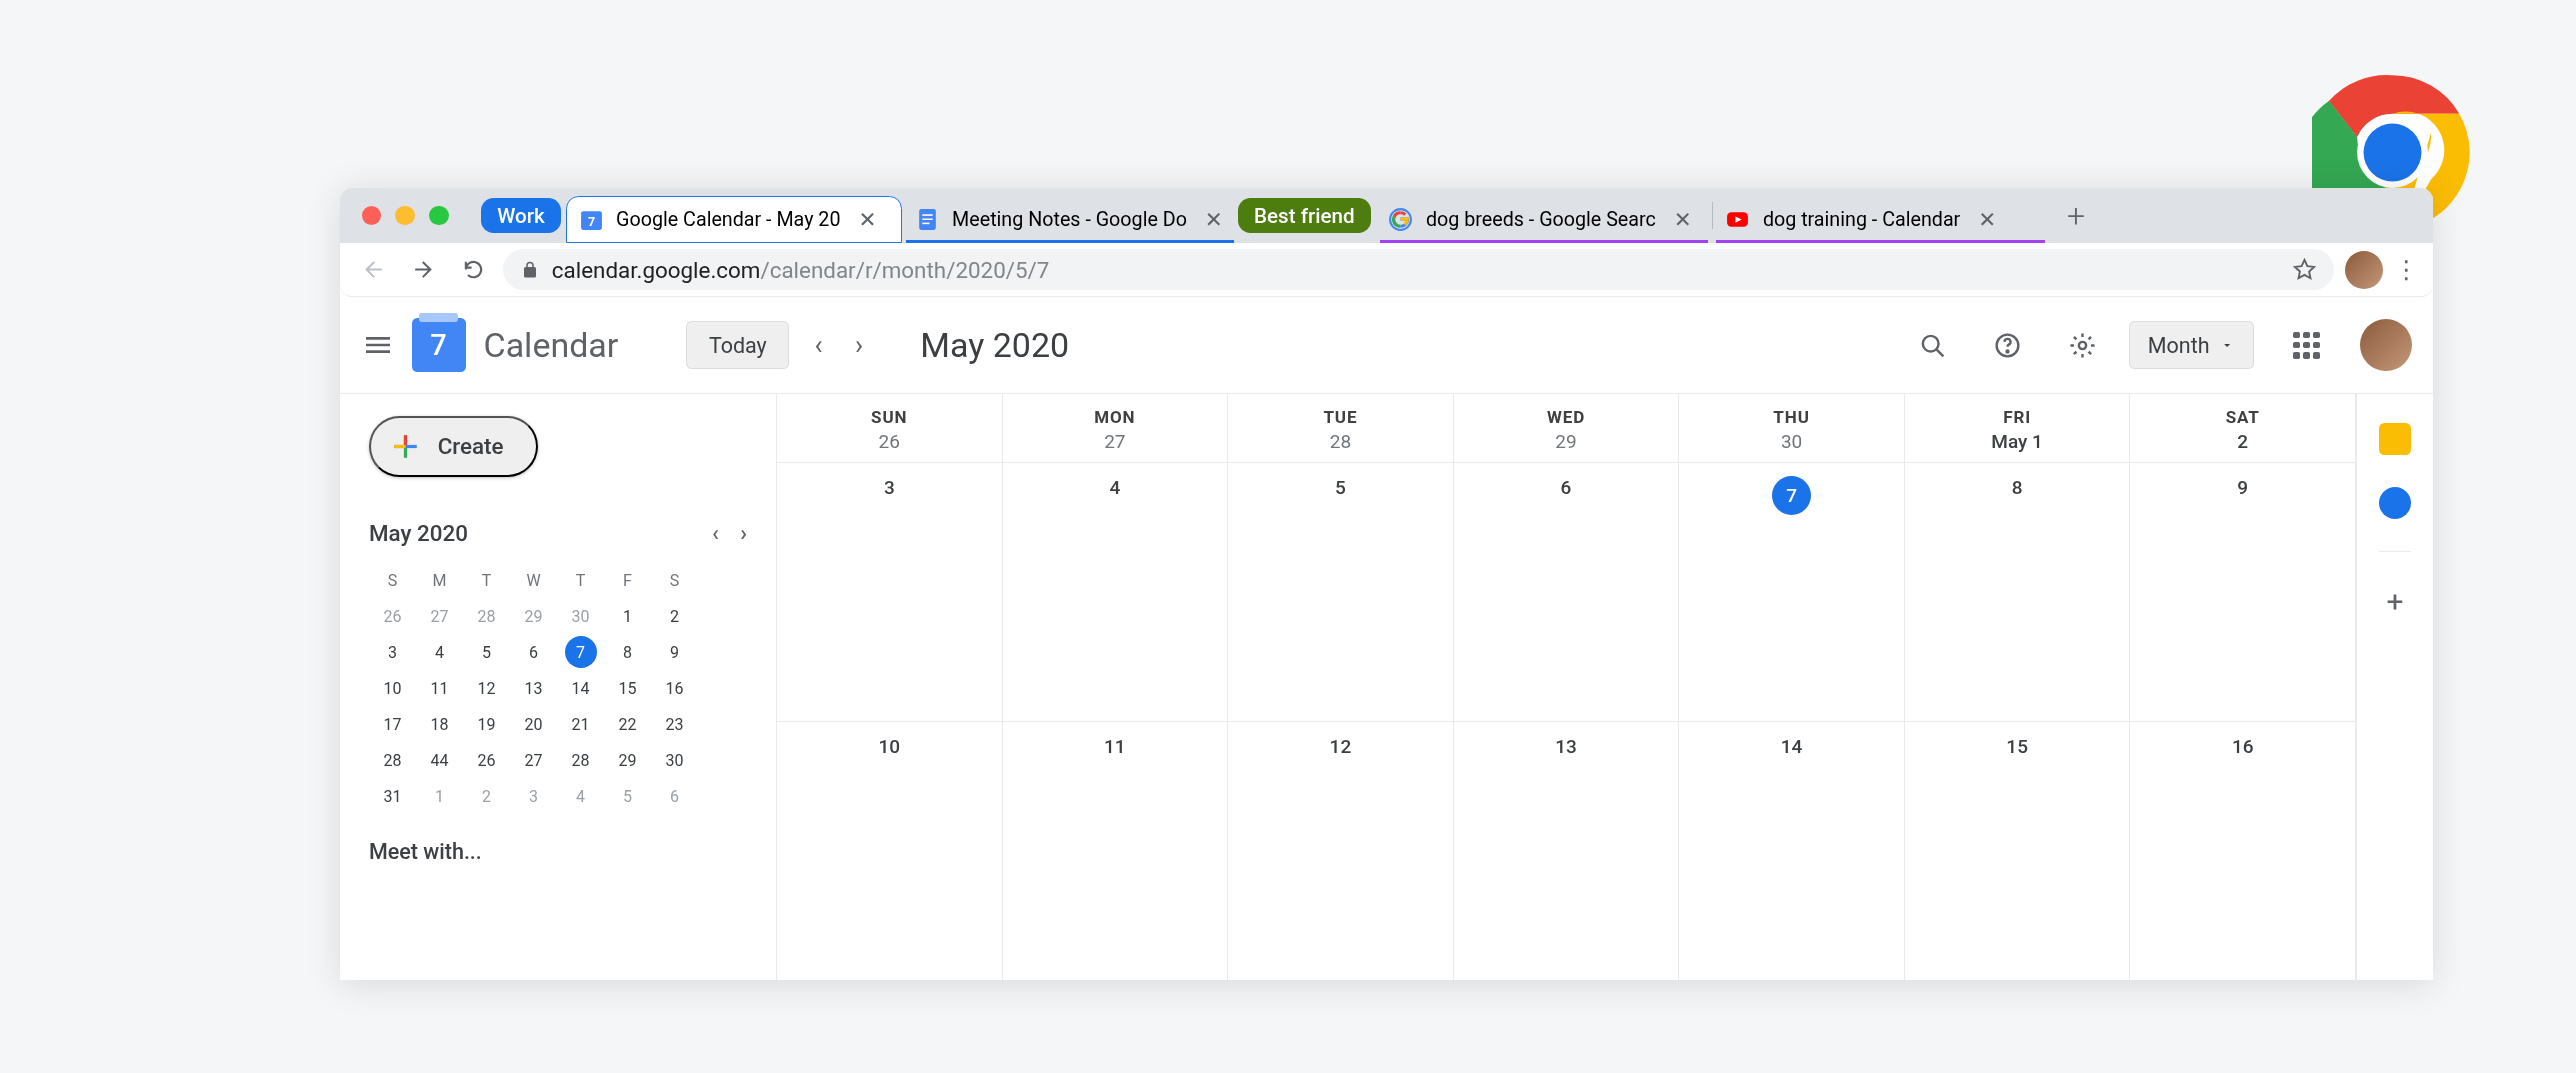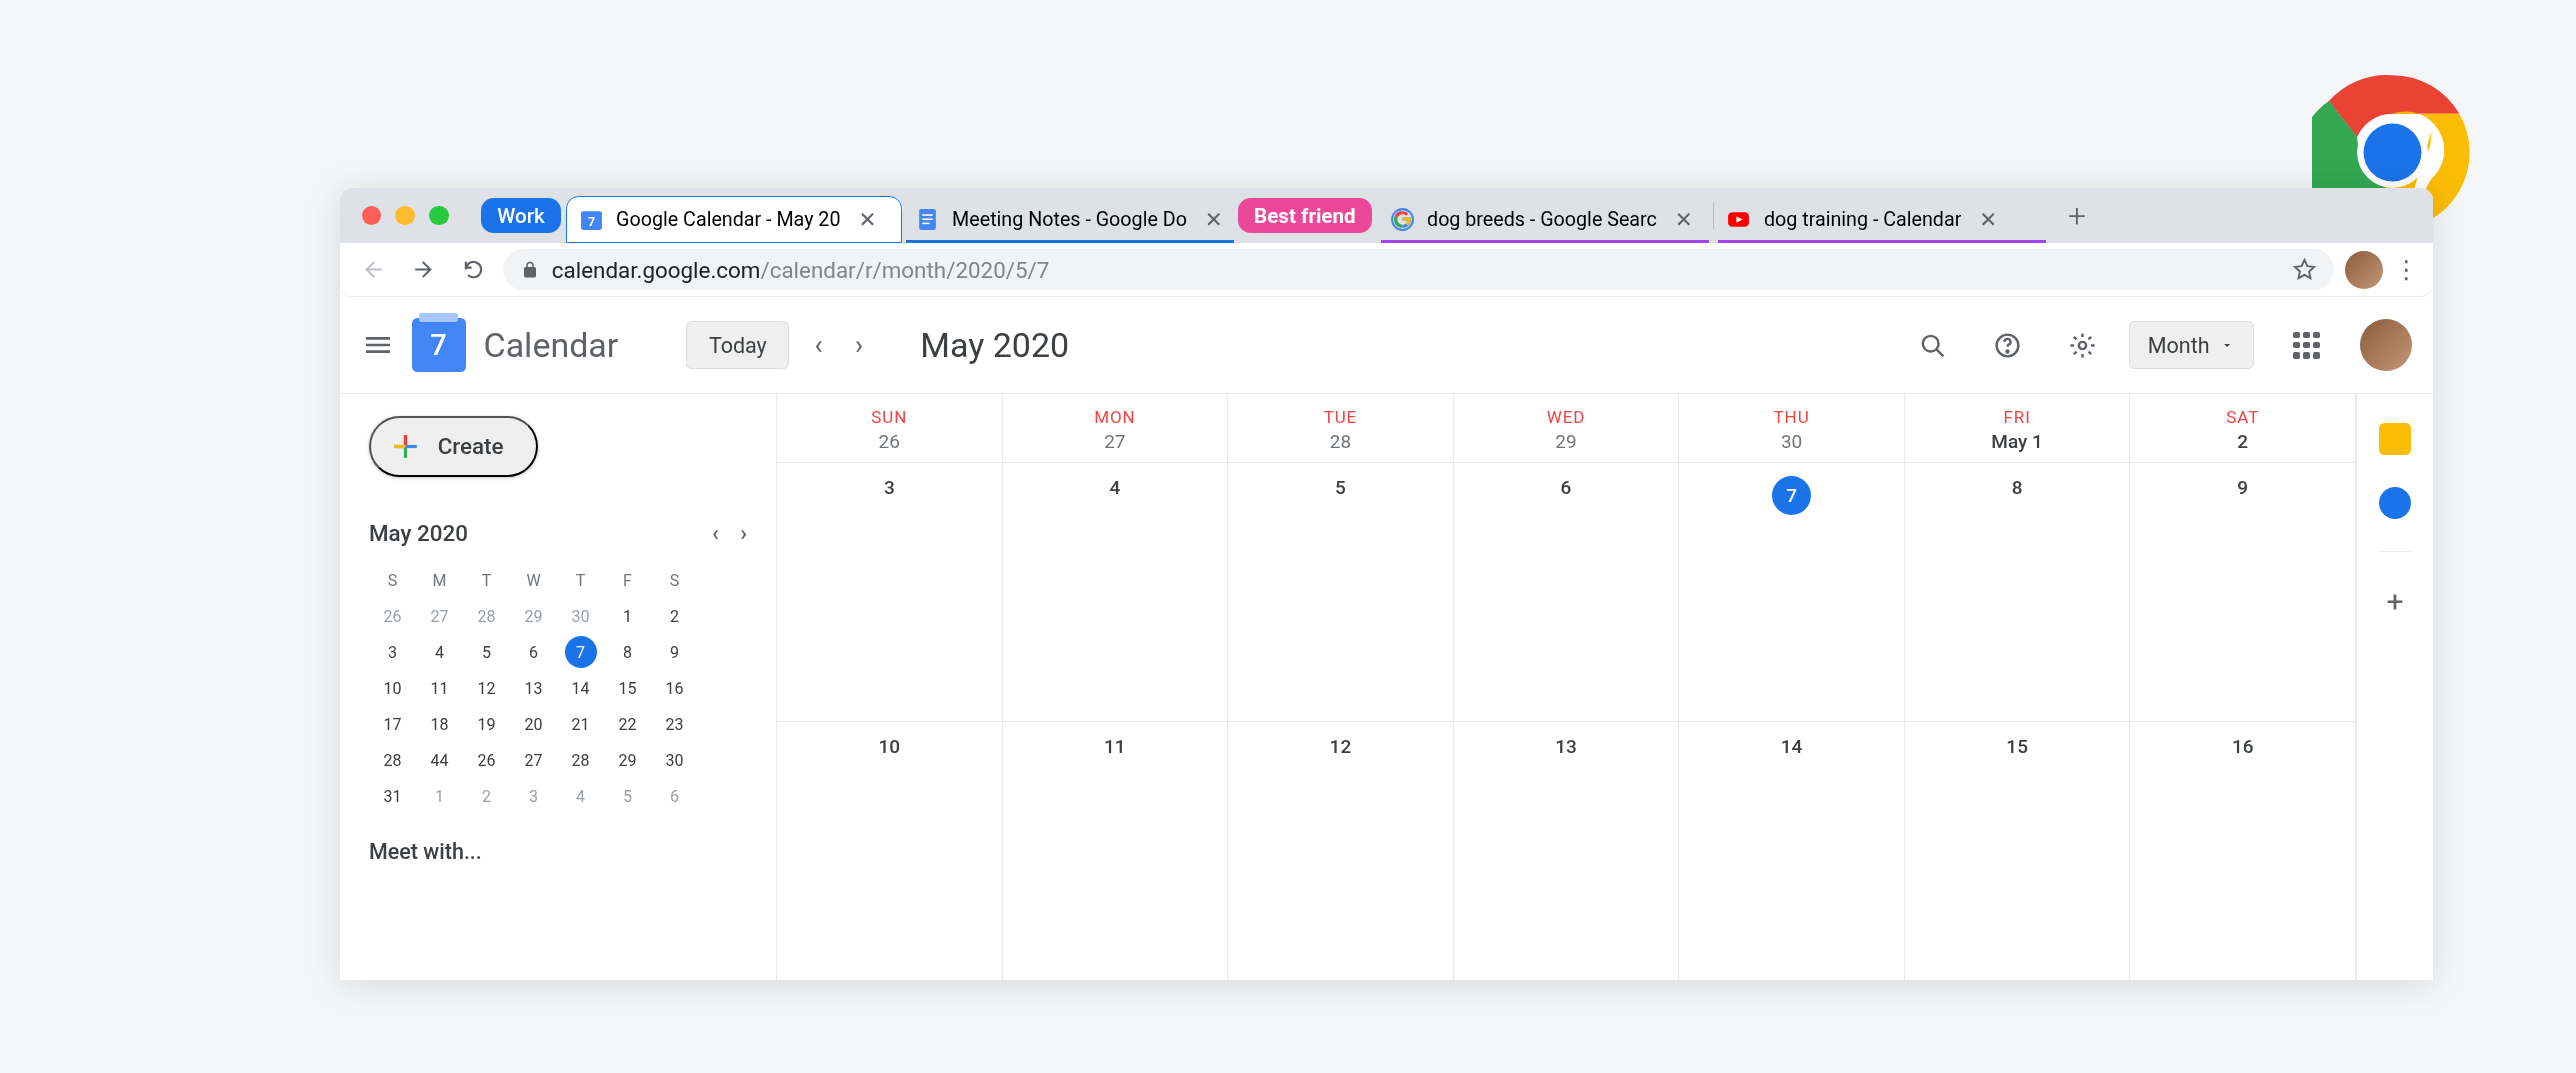--- a/index.html
+++ b/index.html
@@ -11,21 +11,21 @@
 
 .tabbar { background: #dee1e6; height: 55px; display: flex; align-items: flex-end; padding-left: 21.5px; text-align: center; }
 .traffic { display: flex; gap: 14.3px; align-self: center; margin-right: 32px; }
 .traffic span { width: 19.7px; height: 19.7px; border-radius: 50%; display: block; }
 .tl-red { background: #ff5f57; }
 .tl-yellow { background: #febc2e; }
 .tl-green { background: #28c840; }
 
 .tab-group-label { padding: 5.4px 16px; border-radius: 12.5px; color: white; font-size: 20.6px; font-weight: 500; margin-right: 5.4px; align-self: center; }
 .tab-group-blue { background: #1a73e8; }
-.tab-group-purple { background: #ec4899; font-weight: bold; }
+.tab-group-purple { background: #4d7c0f; }
 
 .tab { height: 47px; display: flex; align-items: center; padding: 0 12.5px; gap: 12.5px; position: relative; min-width: 0; }
 .tab.active { background: white; border-radius: 12.5px 12.5px 0 0; }
 .tab-underline { position: absolute; bottom: 0; left: 3.6px; right: 3.6px; height: 2.7px; }
 .tab-underline.blue { background: #1a73e8; }
 .tab-underline.purple { background: #a142f4; }
 .tab-favicon { width: 25px; height: 25px; flex-shrink: 0; }
 .tab-title { font-size: 19.7px; color: #000000; white-space: nowrap; overflow: hidden; }
 .tab-close { color: #5f6368; font-size: 21.5px; flex-shrink: 0; cursor: pointer; margin-left: 5.4px; }
 .tab.active { outline: 1.8px solid #1a73e8; outline-offset: -1.8px; }
@@ -68,21 +68,21 @@
 .mini-hdr .arrs { display: flex; gap: 21.5px; color: #5f6368; }
 .mini-grid { display: grid; grid-template-columns: repeat(7, 47px); margin-top: 16px; gap: 0; }
 .mini-grid .dh { font-size: 16px; color: #70757a; text-align: center; height: 36px; display:flex; align-items:center; justify-content:center; }
 .mini-grid .dc { font-size: 16px; color: #3c4043; text-align: center; height: 36px; display:flex; align-items:center; justify-content:center; }
 .mini-grid .dc.muted { color: #9aa0a6; }
 .mini-grid .dc.today { background: #1a73e8; color: white; border-radius: 50%; width: 32px; height: 32px; margin: auto; }
 .meet { margin-top: 25px; font-size: 21.5px; color: #3c4043; font-weight: 500; }
 
 .main-cal { flex: 1; display: flex; flex-direction: column; border-left: 0.9px solid #e8eaed; }
 .big-hdr { display: grid; grid-template-columns: repeat(7,1fr); }
-.big-hdr .col-h { text-align: center; font-size: 17px; color: #ef4444; font-weight: 400; padding: 12.5px 0 3.6px; letter-spacing: 0.9px; border-right: 0.9px solid #e8eaed; }
+.big-hdr .col-h { text-align: center; font-size: 17px; color: #404040; font-weight: 700; padding: 12.5px 0 3.6px; letter-spacing: 0.9px; border-right: 0.9px solid #e8eaed; }
 .big-hdr .col-d { text-align: center; font-size: 19px; color: #70757a; padding-bottom: 9px; border-right: 0.9px solid #e8eaed; }
 .big-hdr .col-d.cur { color: #3c4043; font-weight: 500; }
 .big-rows { flex: 1; display: flex; flex-direction: column; }
 .big-row { flex: 1; display: grid; grid-template-columns: repeat(7,1fr); border-top: 0.9px solid #e8eaed; }
 .big-cell { border-right: 0.9px solid #e8eaed; padding: 12.5px 0; text-align: center; font-size: 19px; color: #3c4043; font-weight: 500; }
 .big-cell.today span { background: #1a73e8; color: white; border-radius: 50%; width: 39px; height: 39px; display: inline-flex; align-items: center; justify-content: center; }
 
 .sidepanel { width: 77px; border-left: 0.9px solid #e8eaed; display: flex; flex-direction: column; align-items: center; gap: 32px; padding-top: 29px; }
 .sp-icon { width: 32px; height: 32px; border-radius: 5.4px; }
 .sp-keep { background: #fbbc04; }

